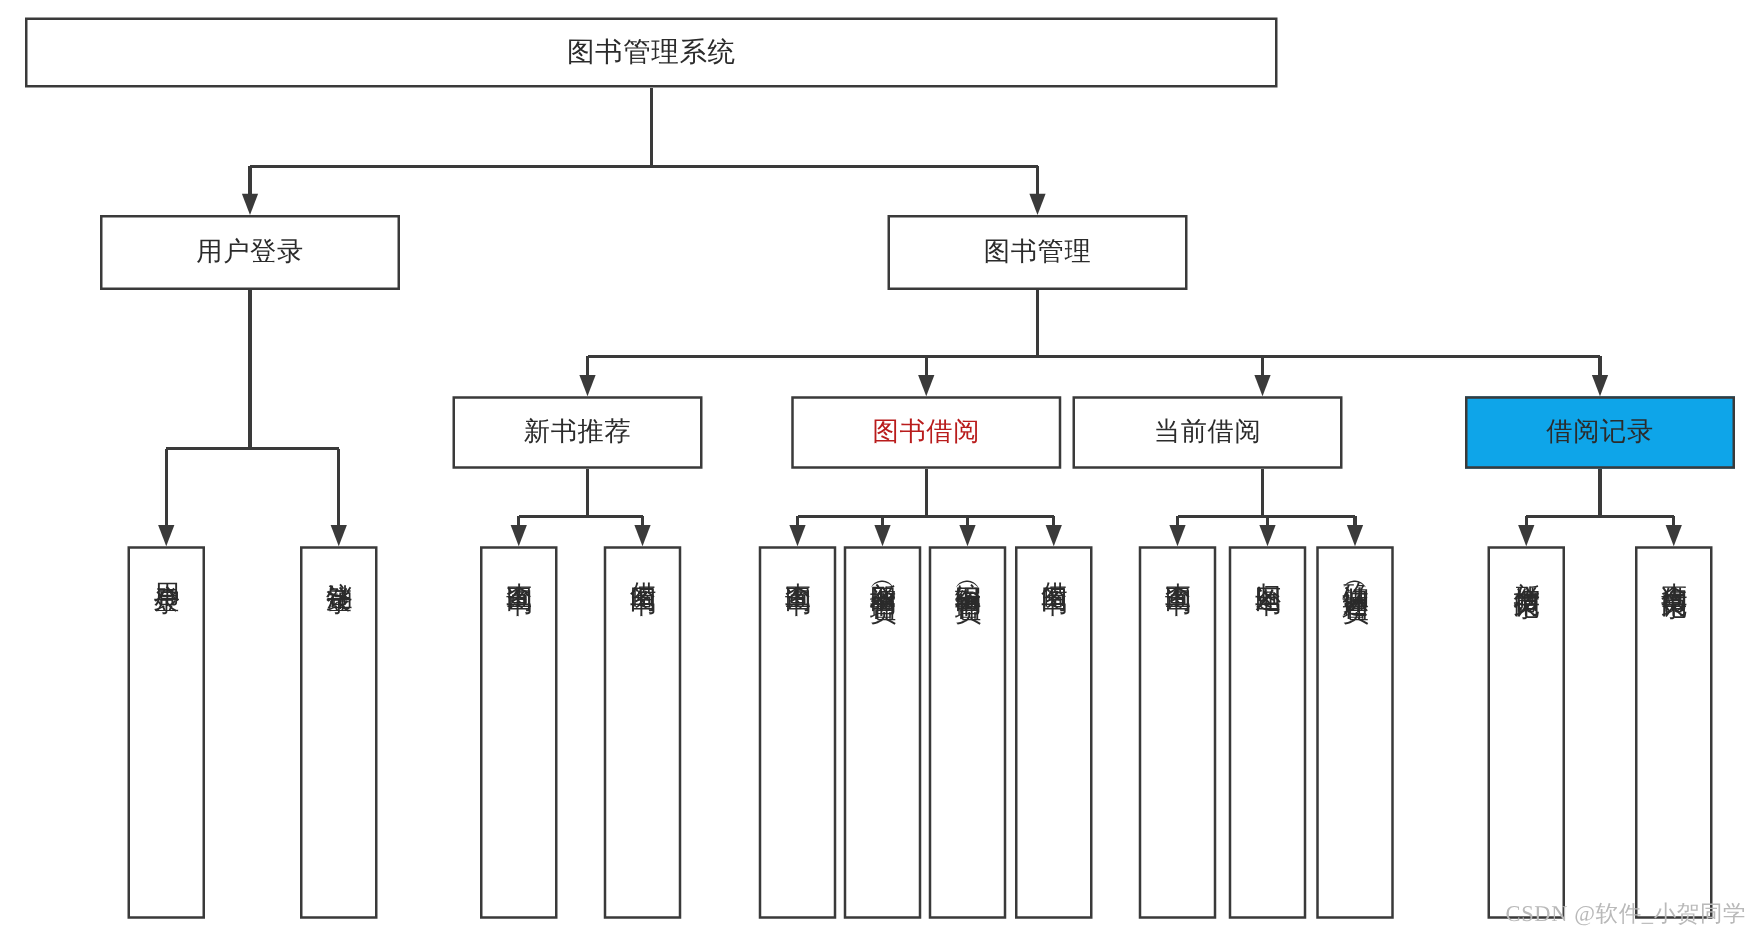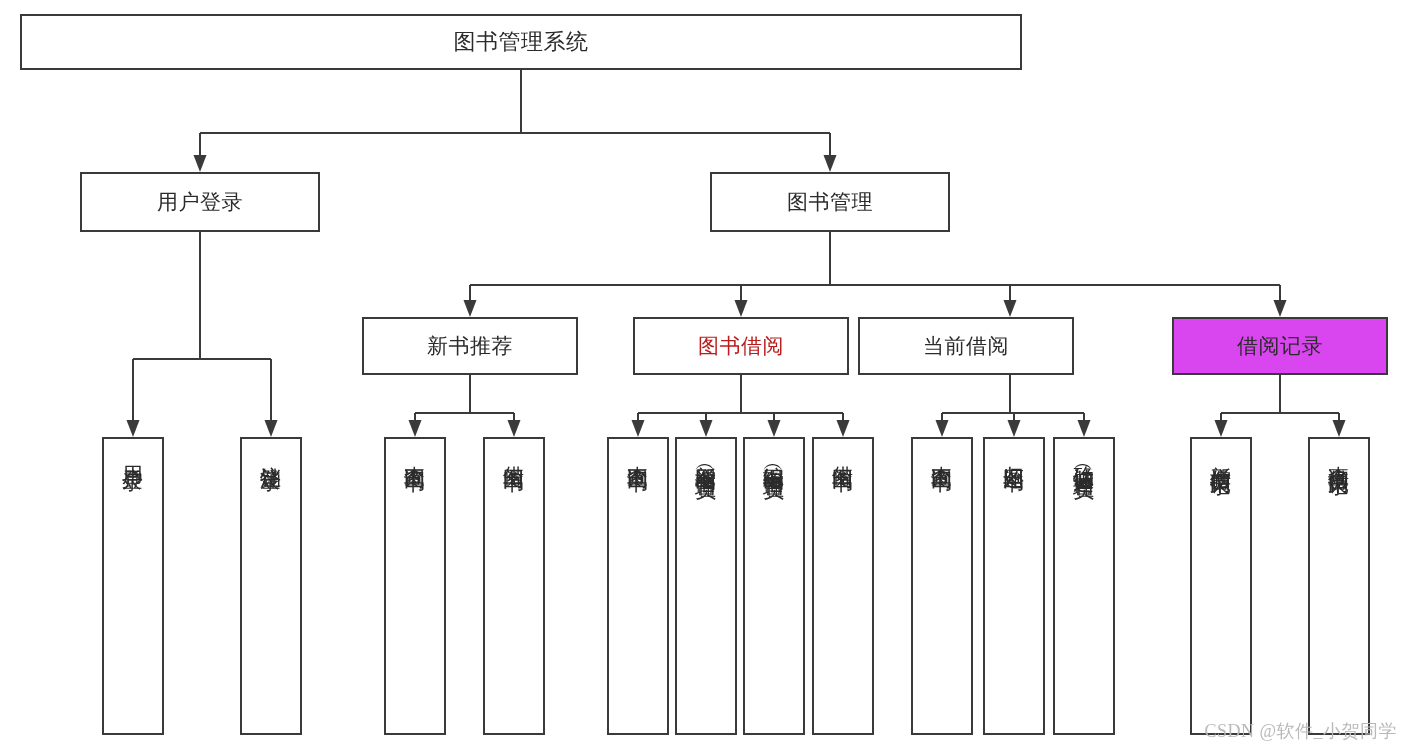--- a/index.html
+++ b/index.html
@@ -136,30 +136,30 @@
   <div id="nodes-layer">
       <div class="node level0 horizontal" style="left: 20px; top: 14px; width: 1002px; height: 56px; border-color: rgb(58, 58, 58); background: rgb(255, 255, 255);">
         <span class="node-label" style="color: rgb(43, 43, 43);">图书管理系统</span>
       </div>
       <div class="node level1 horizontal" style="left: 80px; top: 172px; width: 240px; height: 60px; border-color: rgb(58, 58, 58); background: rgb(255, 255, 255);">
         <span class="node-label" style="color: rgb(43, 43, 43);">用户登录</span>
       </div>
       <div class="node level1 horizontal" style="left: 710px; top: 172px; width: 240px; height: 60px; border-color: rgb(58, 58, 58); background: rgb(255, 255, 255);">
         <span class="node-label" style="color: rgb(43, 43, 43);">图书管理</span>
       </div>
-      <div class="node level2 horizontal" style="left: 362px; top: 317px; width: 216px; height: 58px; border-color: rgb(58, 58, 58); background: rgb(255, 255, 255);">
+      <div class="node level2 horizontal" style="left: 362px; top: 317px; width: 200px; height: 58px; border-color: rgb(58, 58, 58); background: rgb(255, 255, 255);">
         <span class="node-label" style="color: rgb(43, 43, 43);">新书推荐</span>
       </div>
       <div class="node level2 horizontal" style="left: 633px; top: 317px; width: 216px; height: 58px; border-color: rgb(58, 58, 58); background: rgb(255, 255, 255);">
         <span class="node-label" style="color: #b91c1c;">图书借阅</span>
       </div>
       <div class="node level2 horizontal" style="left: 858px; top: 317px; width: 216px; height: 58px; border-color: rgb(58, 58, 58); background: rgb(255, 255, 255);">
         <span class="node-label" style="color: rgb(43, 43, 43);">当前借阅</span>
       </div>
-      <div class="node level2 horizontal" style="left: 1172px; top: 317px; width: 216px; height: 58px; border-color: rgb(58, 58, 58); background: #d946ef; justify-content: center;">
+      <div class="node level2 horizontal" style="left: 1172px; top: 317px; width: 216px; height: 58px; border-color: rgb(58, 58, 58); background: #0ea5e9; justify-content: center;">
         <span class="node-label" style="color: rgb(43, 43, 43);">借阅记录</span>
       </div>
       <div class="node level3 vertical" style="left: 102px; top: 437px; width: 62px; height: 298px; border-color: rgb(58, 58, 58); background: rgb(255, 255, 255);">
         <span class="node-label" style="color: rgb(43, 43, 43);">用户登录</span>
       </div>
       <div class="node level3 vertical" style="left: 240px; top: 437px; width: 62px; height: 298px; border-color: rgb(58, 58, 58); background: rgb(255, 255, 255);">
         <span class="node-label" style="color: rgb(43, 43, 43);">注销登录</span>
       </div>
       <div class="node level3 vertical" style="left: 384px; top: 437px; width: 62px; height: 298px; border-color: rgb(58, 58, 58); background: rgb(255, 255, 255);">
         <span class="node-label" style="color: rgb(43, 43, 43);">查询图书</span>

